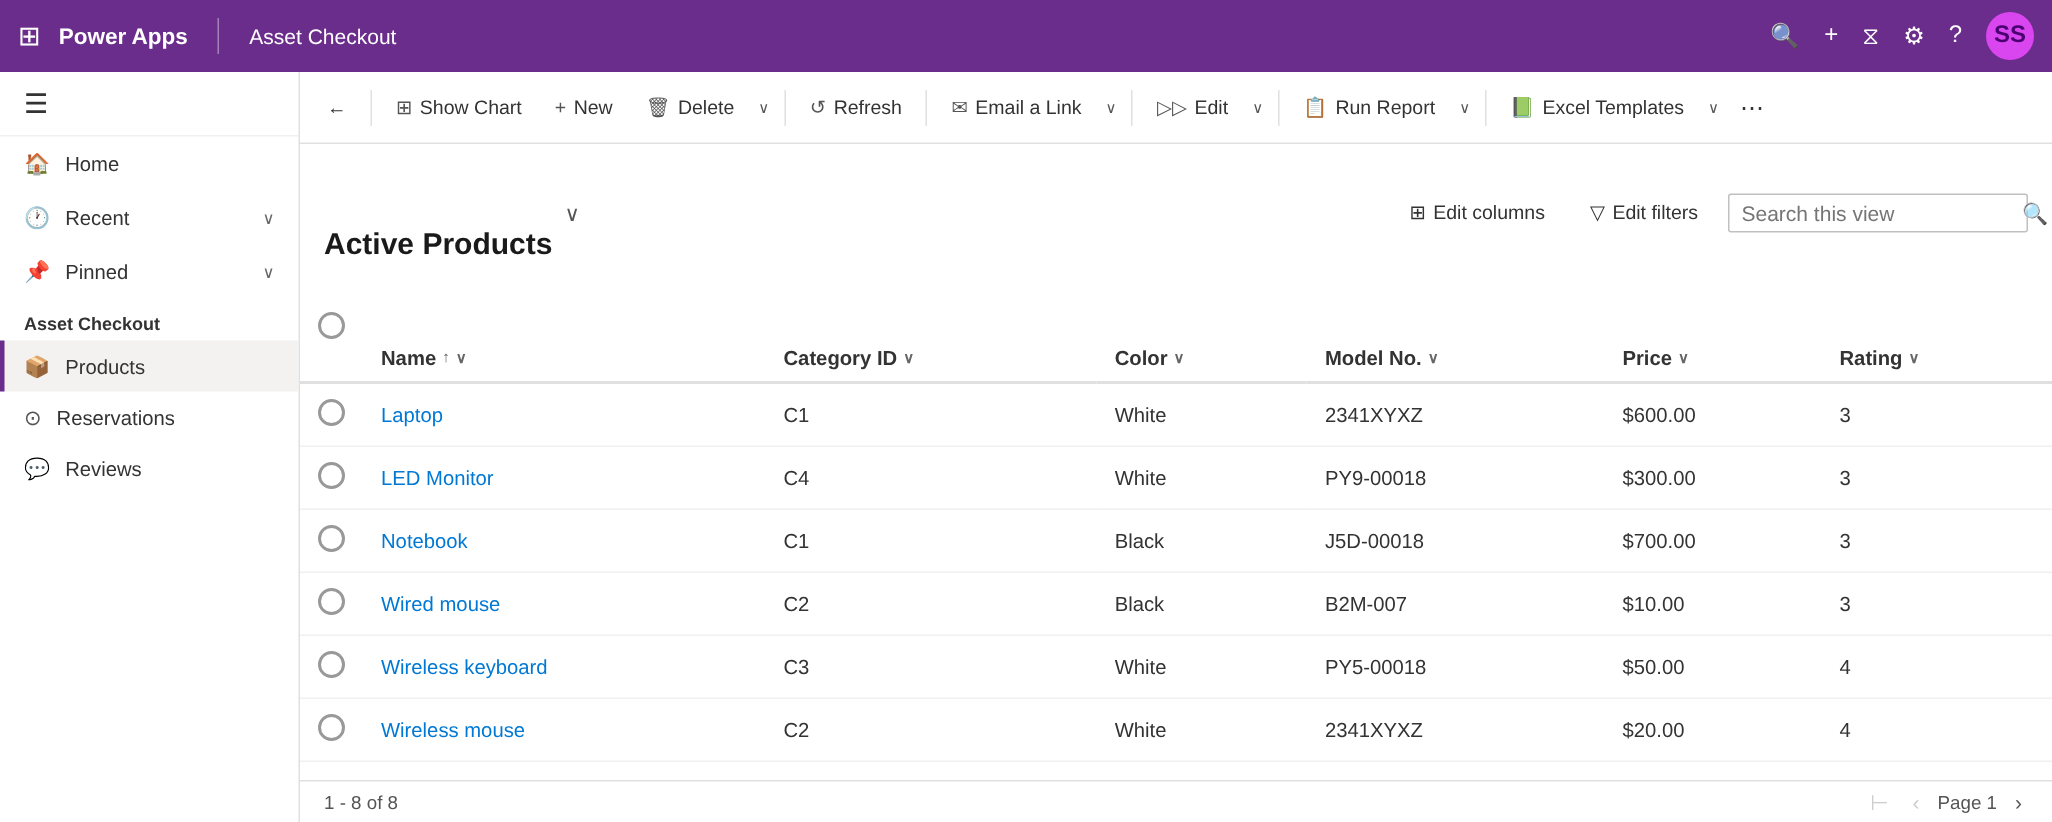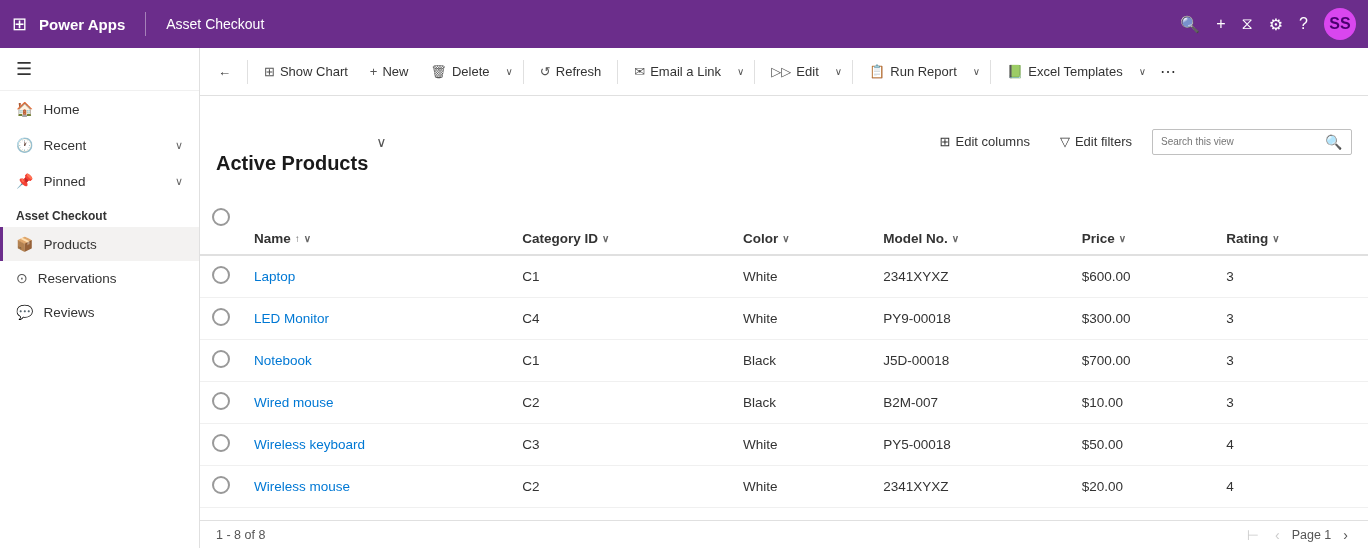--- a/index.html
+++ b/index.html
@@ -80,21 +80,21 @@
     .edit-btn {
       display: flex; align-items: center; gap: 5px;
       padding: 5px 10px; border: none; background: none; cursor: pointer;
       color: #333; font-size: 13px; border-radius: 3px;
     }
     .search-box {
       display: flex; align-items: center;
       border: 1px solid #c0c0c0; border-radius: 2px;
       padding: 4px 8px; gap: 6px; background: #fff; width: 200px;
     }
-    .search-input { border: none; outline: none; font-size: 10px; flex: 1; color: #999; background: transparent; }
+    .search-input { border: none; outline: none; font-size: 14px; flex: 1; color: #999; background: transparent; }
 
     
     .table-container { flex: 1; overflow: auto; }
     table { width: 100%; border-collapse: collapse; font-size: 13.5px; }
     thead tr { border-bottom: 2px solid #e0e0e0; }
     thead th {
       padding: 8px 12px; text-align: left; font-weight: 600; color: #333;
       background: #fff; white-space: nowrap; user-select: none;
     }
     thead th .col-header { display: flex; align-items: center; gap: 4px; cursor: pointer; margin-top: 40px; }

